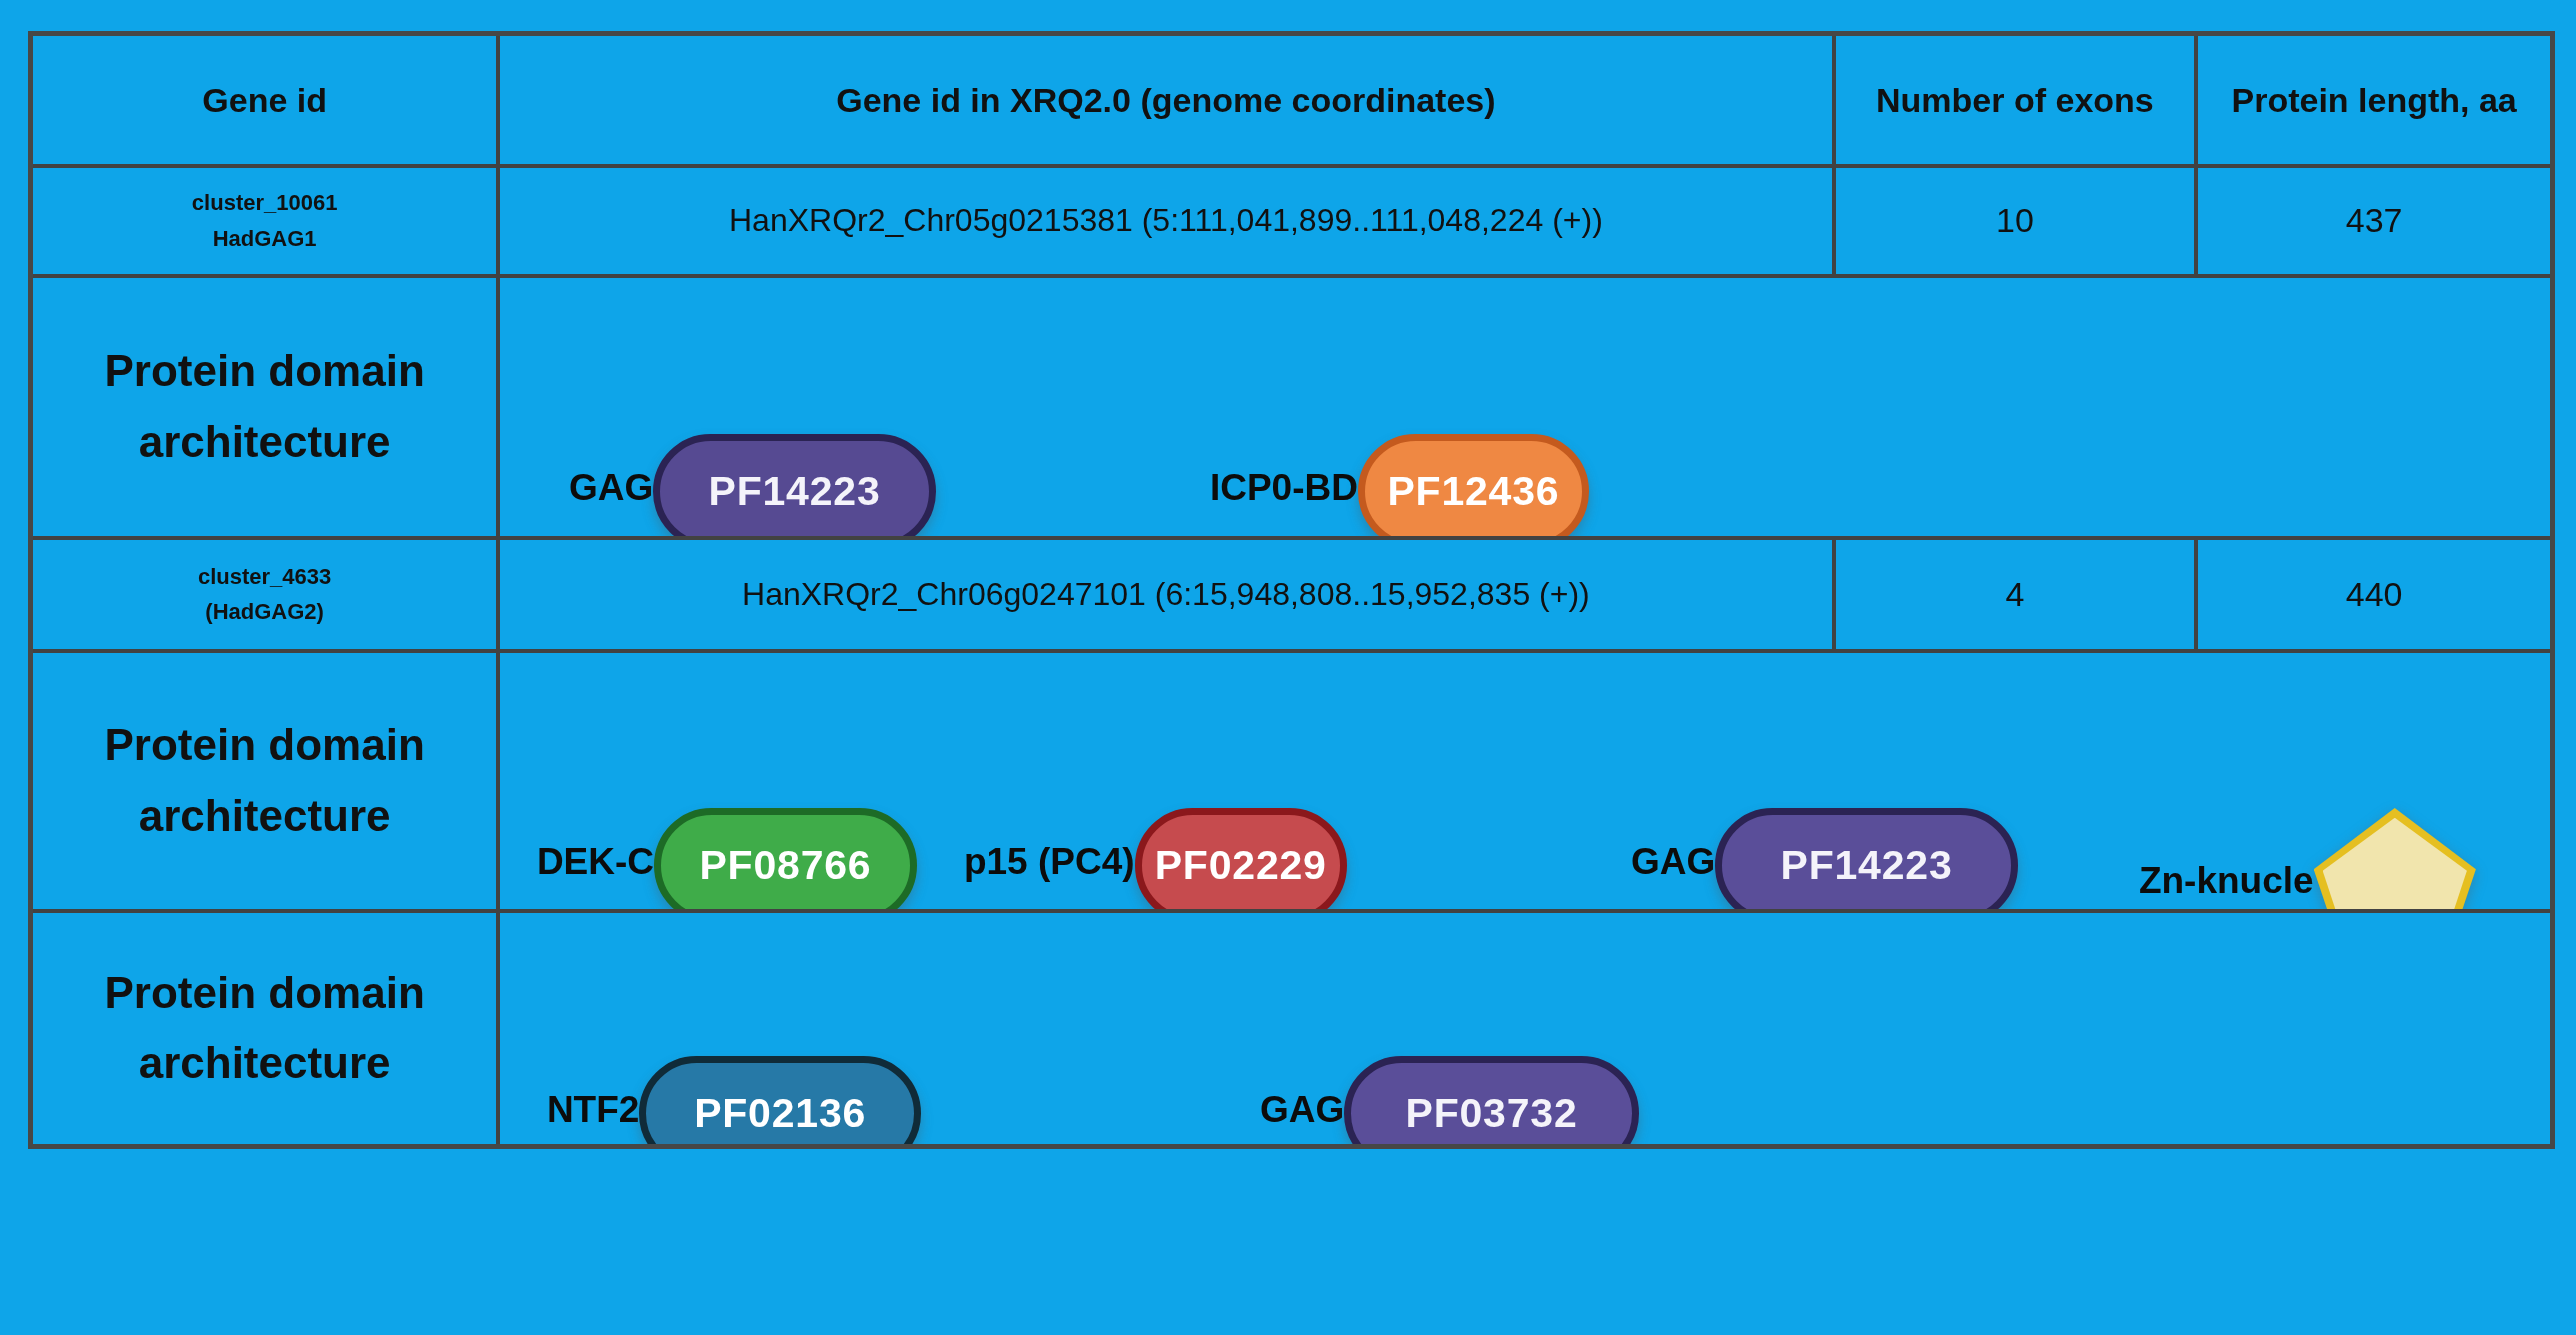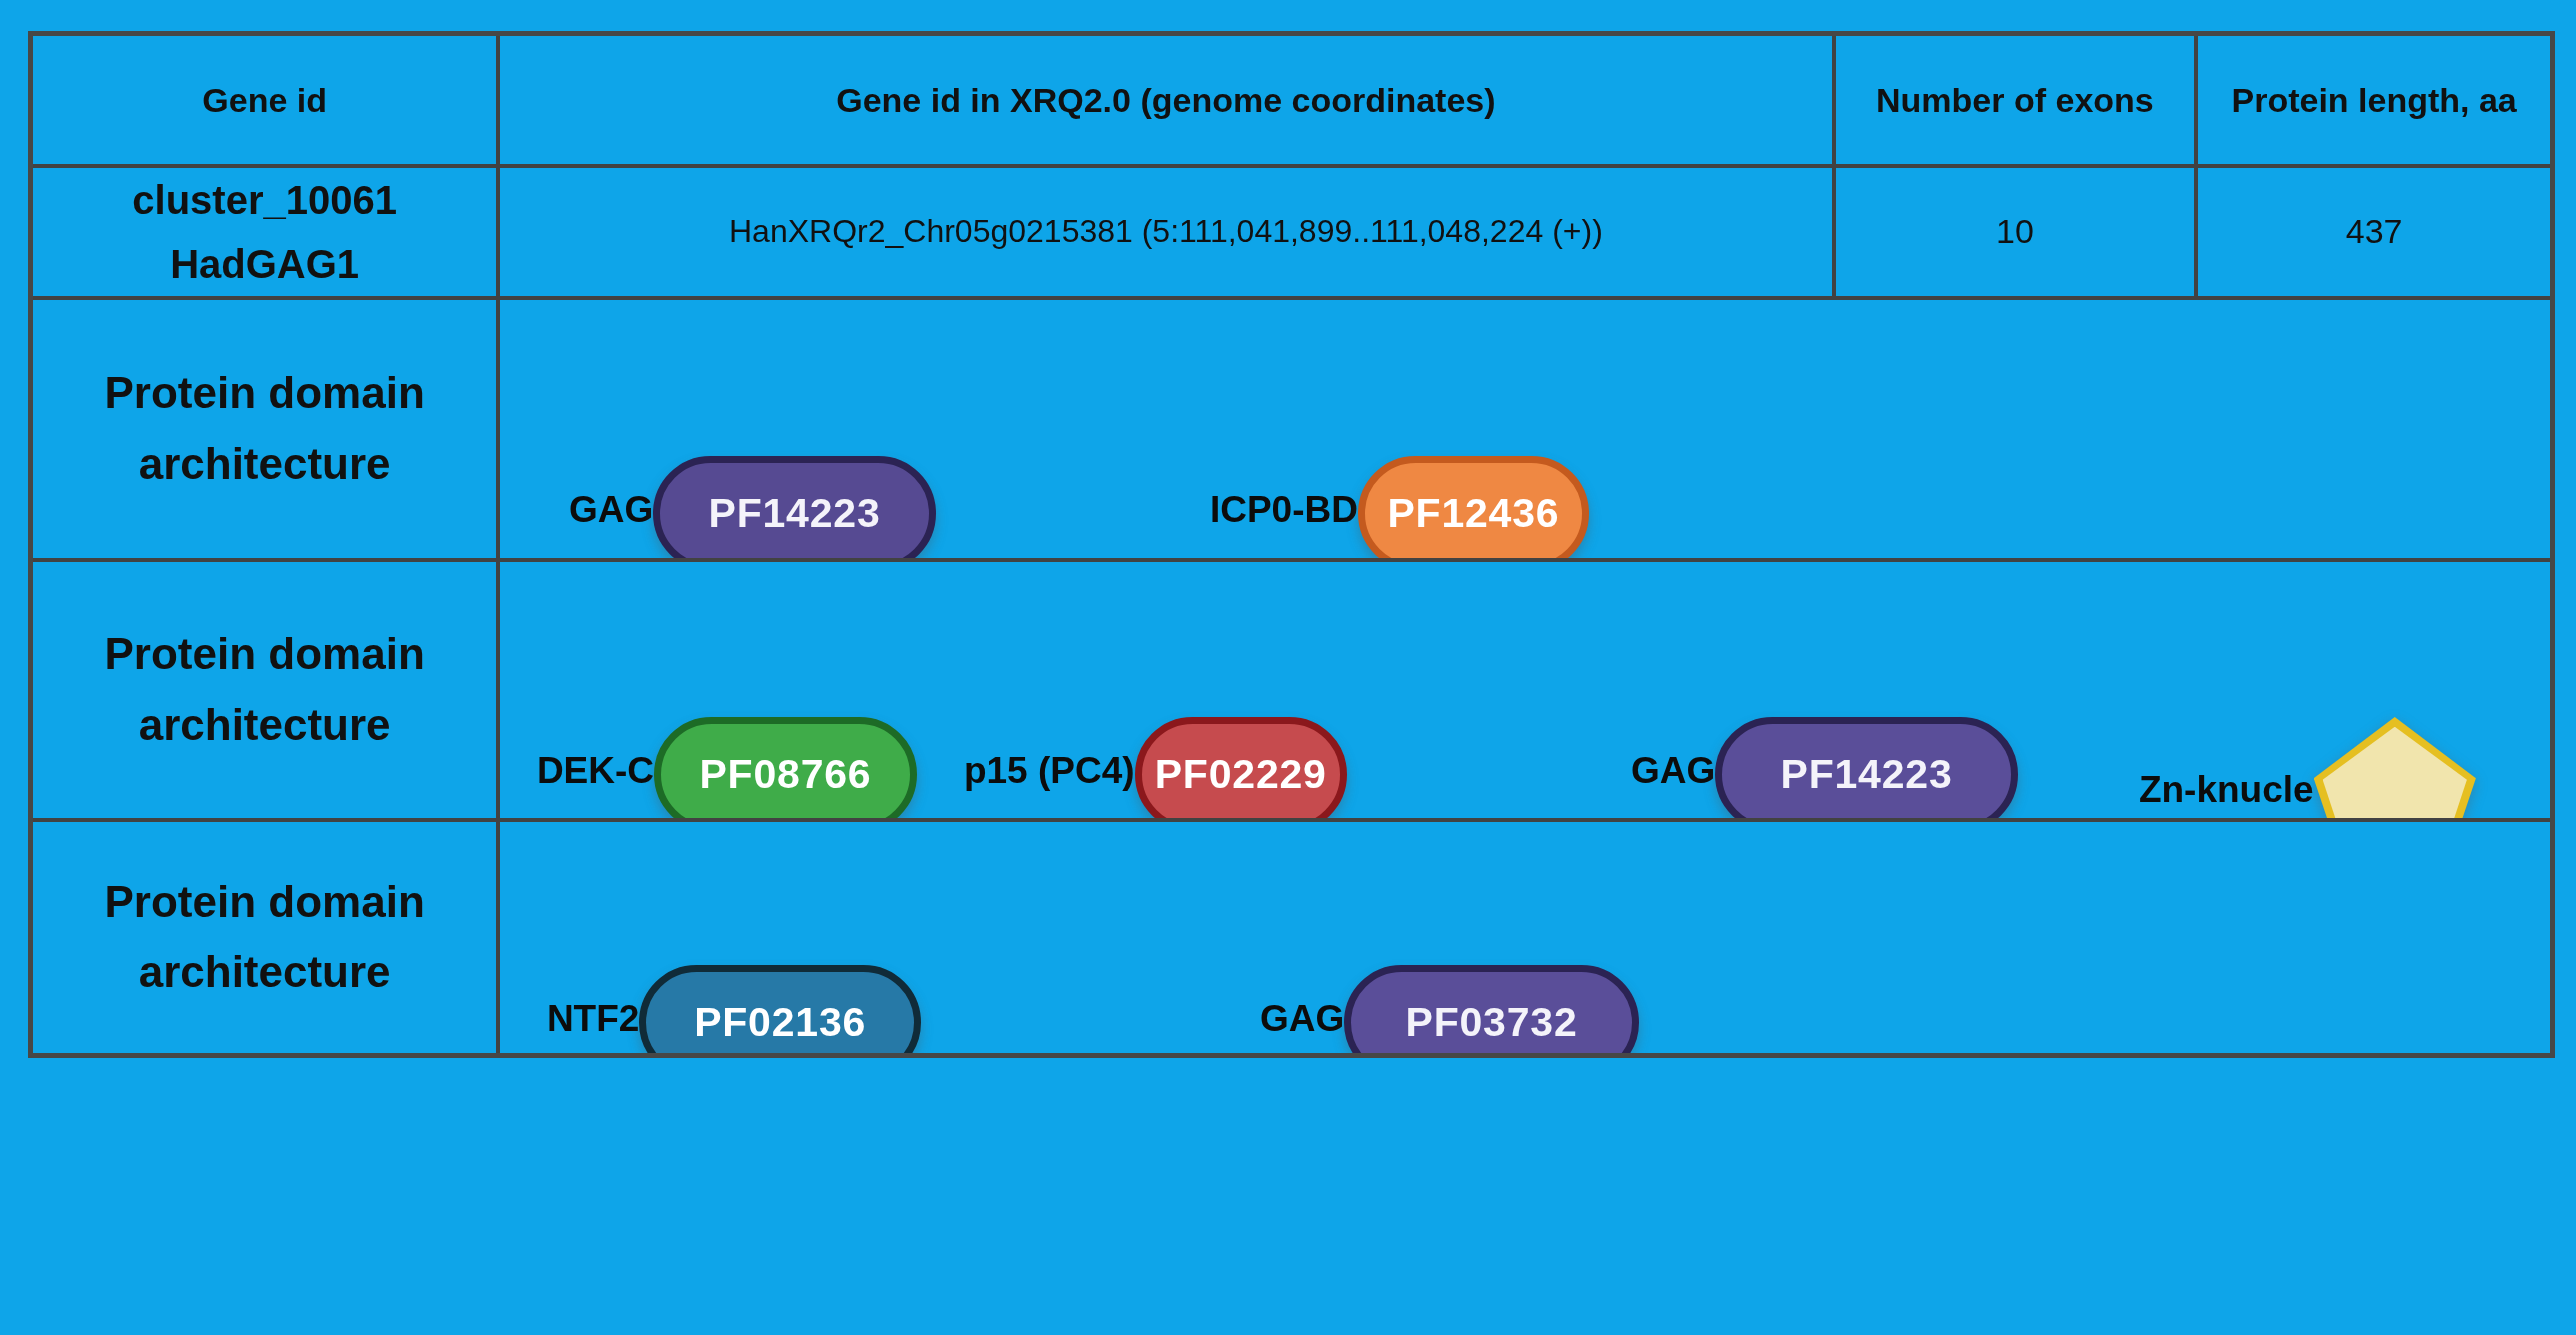--- a/index.html
+++ b/index.html
@@ -33,21 +33,21 @@
     padding: 0;
     overflow: hidden;
   }
   th.hdr {
     font-size: 34px;
     font-weight: bold;
     line-height: 1.3;
     padding: 0 8.1px;
   }
   td.gene-id {
-    font-size: 40px;
+    font-size: 22px;
     font-weight: bold;
     line-height: 1.6;
   }
   td.coords {
     font-size: 32px;
     font-weight: normal;
     letter-spacing: 0px;
   }
   td.num {
     font-size: 34px;
@@ -163,20 +163,29 @@
             <div class="pill" style="background-color: rgb(86, 74, 146); border-color: rgb(43, 35, 83); color: rgb(244, 243, 250);">PF14223</div>
           </div>
           <div class="dnode" style="left:710px; width:379px;">
             <div class="dlabel">ICP0-BD</div>
             <div class="pill" style="background-color: rgb(239, 136, 67); border-color: rgb(196, 90, 30); color: rgb(255, 255, 255);">PF12436</div>
           </div>
         </div>
       </td>
     </tr>
 
+    <tr class="r-gene2">
+      <td class="gene-id">
+        <div>cluster_4633</div>
+        <div>(HadGAG2)</div>
+      </td>
+      <td class="coords">HanXRQr2_Chr06g0247101 (6:15,948,808..15,952,835 (+))</td>
+      <td class="num">4</td>
+      <td class="num">440</td>
+    </tr>
 
     <tr class="r-arch2">
       <td class="arch-label">Protein domain architecture</td>
       <td class="diagram-cell" colspan="3">
         <div class="diagram">
 
           <div class="dnode" style="left:37px; width:380px;">
             <div class="dlabel">DEK-C</div>
             <div class="pill" style="background-color: rgb(63, 172, 73); border-color: rgb(29, 107, 38); color: rgb(255, 255, 255);">PF08766</div>
           </div>

